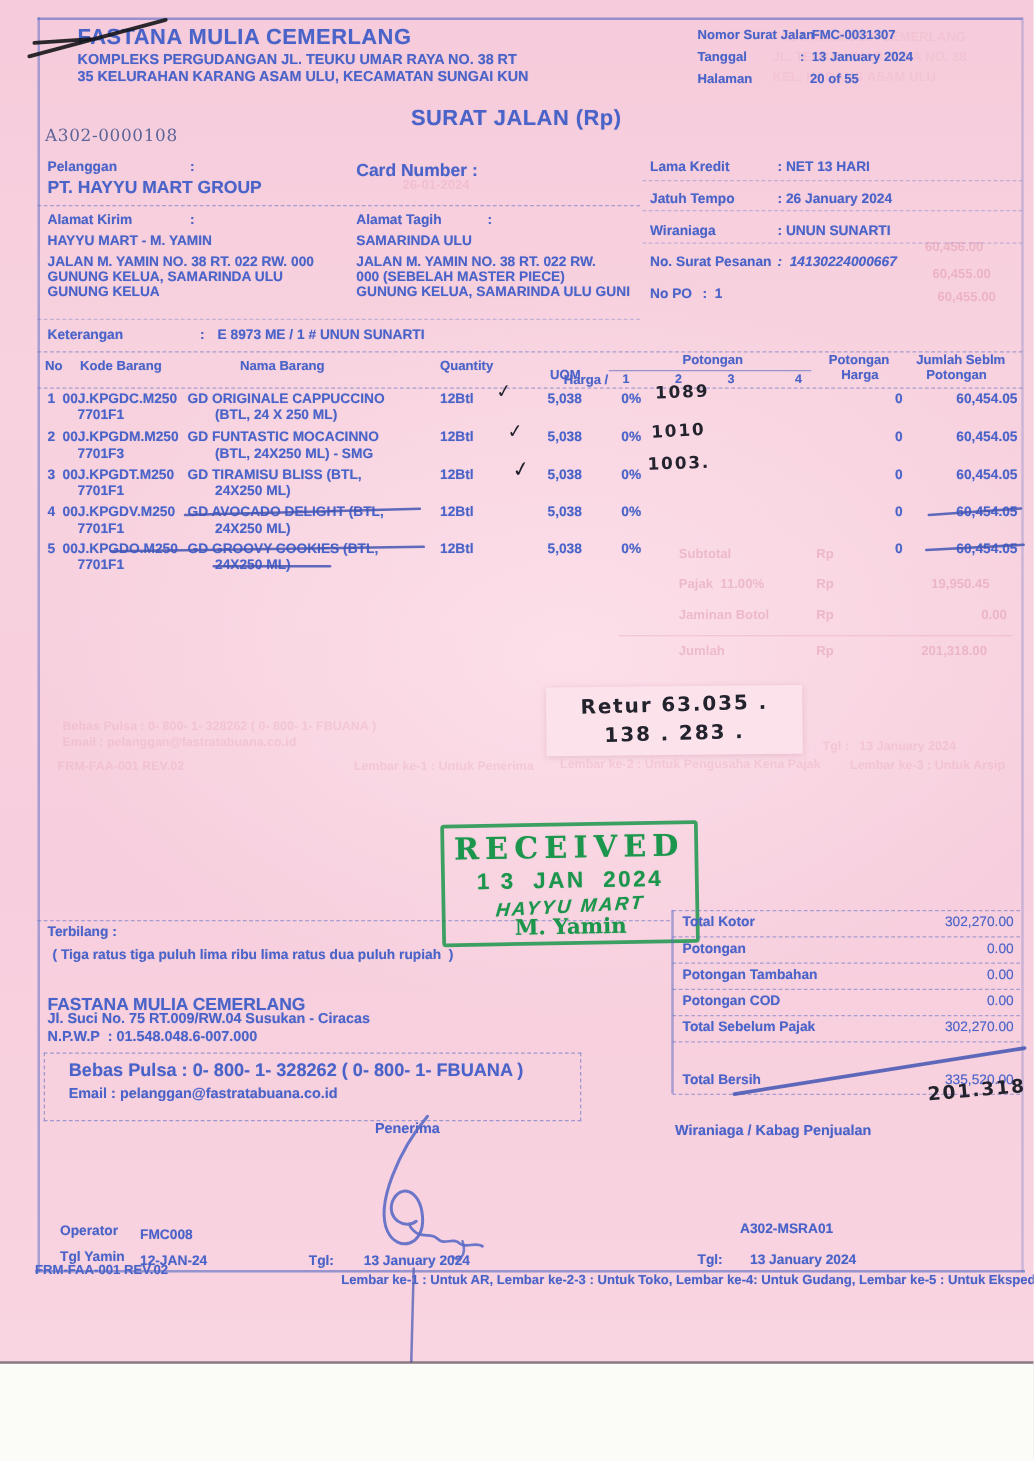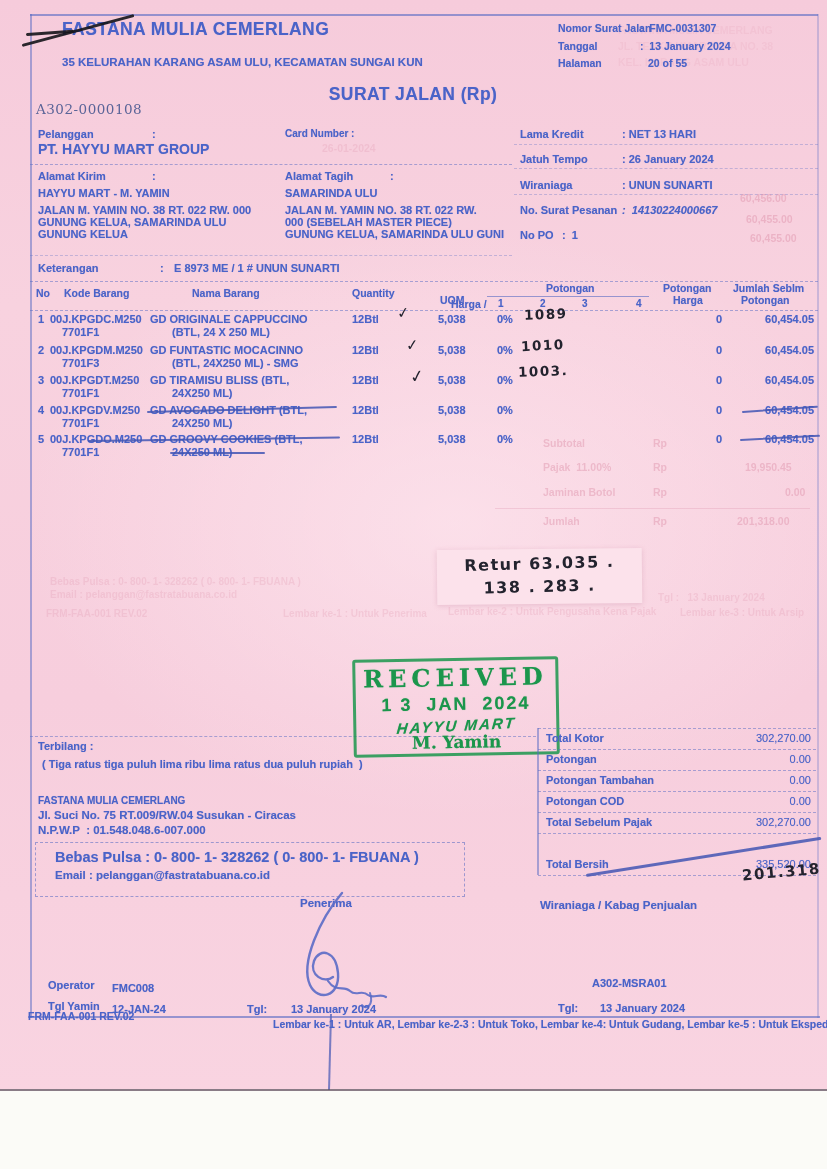--- a/index.html
+++ b/index.html
@@ -7,21 +7,21 @@
         font-family:"Liberation Sans",sans-serif;}
   #paper{position:absolute;left:0;top:0;width:827px;height:1091px;
      background:
        radial-gradient(ellipse 620px 420px at 55% 48%, rgba(255,236,243,.55), rgba(255,236,243,0) 70%),
        linear-gradient(180deg,#f6cbdb 0%,#f8d2df 28%,#f7cedd 64%,#f9d4e1 100%);}
   #paper-edge{position:absolute;left:0;top:1089px;width:827px;height:2px;background:#5a5560;opacity:.7;}
   .t{position:absolute;white-space:pre;color:#4a63c8;font-weight:bold;font-size:11px;line-height:1.15;
      text-shadow:0 0 .7px rgba(74,99,200,.4);}
   .reg{font-weight:normal;}
   .sm{font-size:10px;} .s105{font-size:10.5px;} .s115{font-size:11.5px;}
-  .md{font-size:10px;} .lg{font-size:14px;} .xl{font-size:17.5px;letter-spacing:.4px;}
+  .md{font-size:14px;} .lg{font-size:14px;} .xl{font-size:17.5px;letter-spacing:.4px;}
   .serif{font-family:"DejaVu Serif",serif;color:#5a6498;font-weight:normal;text-shadow:none;font-size:13.5px;letter-spacing:.5px;}
   .hand{font-family:"DejaVu Sans",sans-serif;color:#23232e;font-weight:bold;text-shadow:none;
         transform:skewX(-4deg);letter-spacing:1.5px;font-size:13.5px;}
   .ghost{color:#d9849f;font-weight:bold;text-shadow:none;opacity:.38;filter:blur(.3px);font-size:10.5px;}
   .ghost2{opacity:.2;} .ghost3{opacity:.12;}
   .dash{position:absolute;border-top:1.5px dashed rgba(85,105,195,.5);}
   .dashlite{border-top:1.5px dashed rgba(85,105,195,.32);}
   .hline{position:absolute;background:rgba(85,105,195,.6);height:1.5px;}
   .vline{position:absolute;background:rgba(85,105,195,.5);width:1.5px;}
   .strike{position:absolute;height:2px;background:#4356b4;opacity:.85;border-radius:2px;transform-origin:left center;}
@@ -45,20 +45,21 @@
 
   <div class="hline" style="left:30px;top:14px;width:788px;"></div>
   <div class="vline" style="left:30px;top:14px;height:1004px;"></div>
   <div class="vline" style="left:817px;top:14px;height:1004px;opacity:.55;"></div>
 
   <span class="t ghost ghost3" style="left:618px;top:24px;">FASTANA MULIA CEMERLANG</span>
   <span class="t ghost ghost3" style="left:618px;top:40px;">JL. TEUKU UMAR RAYA NO. 38</span>
   <span class="t ghost ghost3" style="left:618px;top:56px;">KEL. KARANG ASAM ULU</span>
 
   <span class="t xl" style="left:62px;top:19px;">FASTANA MULIA CEMERLANG</span>
+  <span class="t s115" style="left:62px;top:42px;">KOMPLEKS PERGUDANGAN JL. TEUKU UMAR RAYA NO. 38 RT</span>
   <span class="t s115" style="left:62px;top:56px;">35 KELURAHAN KARANG ASAM ULU, KECAMATAN SUNGAI KUN</span>
   <div class="blackmark" style="left:22px;top:44px;width:116px;transform:rotate(-15deg);"></div>
   <div class="blackmark" style="left:26px;top:33px;width:48px;transform:rotate(-4deg);"></div>
 
   <span class="t s105" style="left:558px;top:22px;">Nomor Surat Jalan</span>
   <span class="t s105" style="left:640px;top:22px;">:  FMC-0031307</span>
   <span class="t s105" style="left:558px;top:40px;">Tanggal</span>
   <span class="t s105" style="left:640px;top:40px;">:  13 January 2024</span>
   <span class="t s105" style="left:558px;top:57px;">Halaman</span>
   <span class="t s105" style="left:648px;top:57px;">20 of 55</span>

